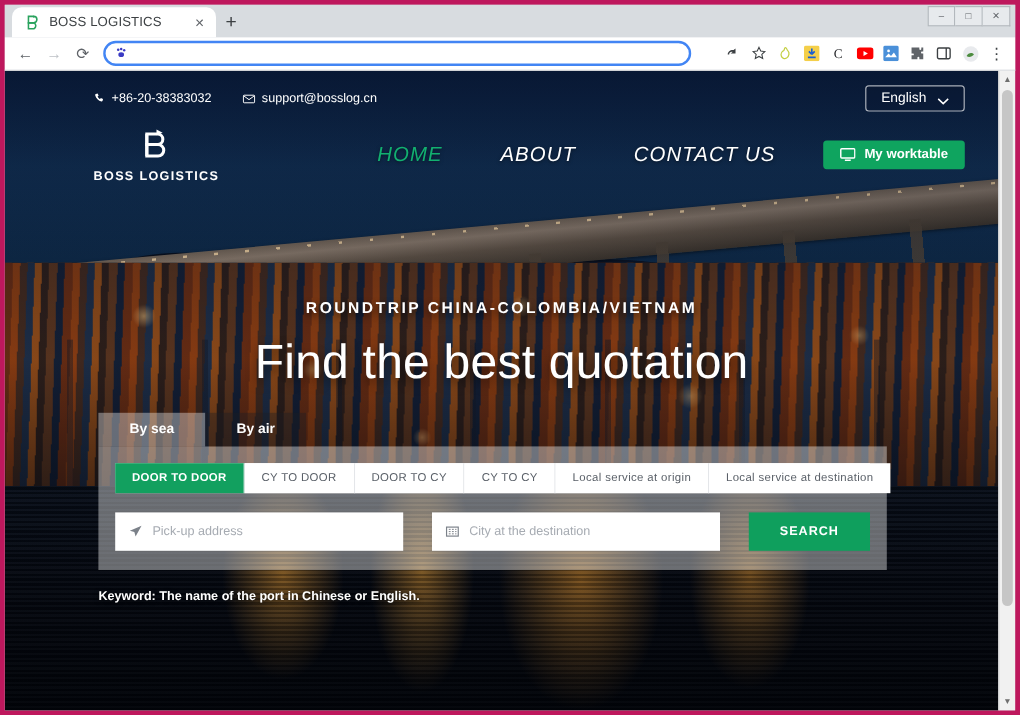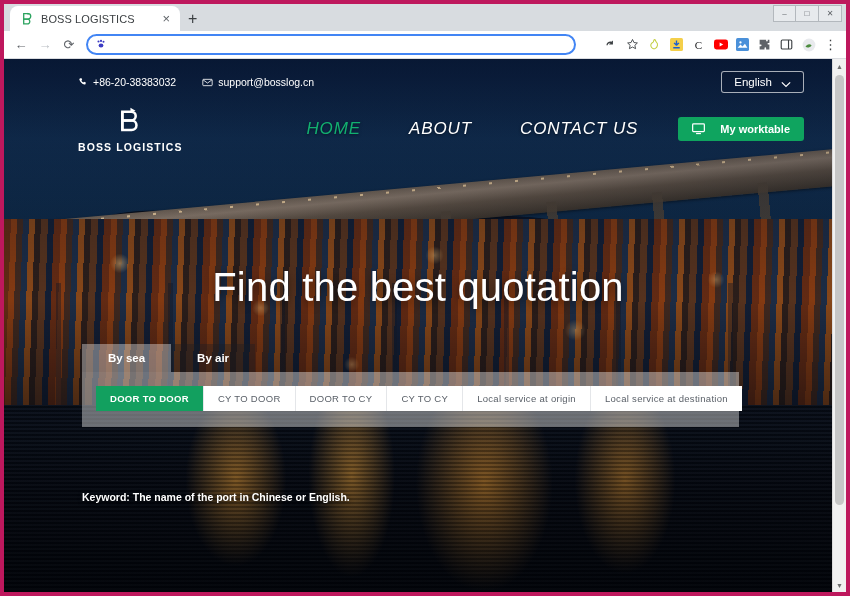--- a/index.html
+++ b/index.html
@@ -237,21 +237,21 @@
     cursor: pointer;
     font-style: italic;
   }
   .nav a.active { color: #12b070; }
   .worktable {
     background: #0fa45f;
     color: #fff;
     font-size: 11px; font-weight: 700;
     padding: 6px 14px;
     border-radius: 3px;
-    display: flex; align-items: center; gap: 15px;
+    display: flex; align-items: center; gap: 7px;
     margin-left: 16px;
     cursor: pointer;
   }
 
   
   .hero-copy {
     position: absolute; top: 190px; left: 0; right: 0;
     text-align: center; color: #fff;
   }
   .kicker {
@@ -521,39 +521,62 @@
               <svg width="13" height="12" viewBox="0 0 16 14">
                 <rect x="0.8" y="0.8" width="14.4" height="9.4" rx="1" fill="none" stroke="#fff" stroke-width="1.5"></rect>
                 <path d="M5 12.6h6" stroke="#fff" stroke-width="1.5"></path>
               </svg>
               <span>My worktable</span>
             </div>
           </nav>
         </div>
 
         <div class="hero-copy">
+          <div class="kicker">ROUNDTRIP CHINA-COLOMBIA/VIETNAM</div>
           <div class="headline">Find the best quotation</div>
         </div>
 
         <div class="search-wrap">
           <div class="mode-tabs">
             <div class="mode-tab active">By sea</div>
             <div class="mode-tab">By air</div>
           </div>
 
           <div class="panel">
             <div class="svc-tabs">
               <div class="svc-tab active">DOOR TO DOOR</div>
               <div class="svc-tab">CY TO DOOR</div>
               <div class="svc-tab">DOOR TO CY</div>
               <div class="svc-tab">CY TO CY</div>
               <div class="svc-tab">Local service at origin</div>
               <div class="svc-tab">Local service at destination</div>
             </div>
 
+            <div class="fields">
+              <div class="field">
+                <span class="fi">
+                  <svg width="12" height="12" viewBox="0 0 16 16">
+                      <path d="M14.6 1.4L1.6 7.1l5 1.4 1.4 5z" fill="#7b8189"></path>
+                    </svg>
+                </span>
+                <input value="" placeholder="Pick-up address" style="">
+              </div>
+
+              <div class="field">
+                <span class="fi">
+                  <svg width="12" height="12" viewBox="0 0 16 16">
+                      <rect x="1.5" y="3" width="13" height="10" fill="none" stroke="#7b8189" stroke-width="1.3"></rect>
+                      <path d="M4 5.5h2M7.5 5.5h2M11 5.5h1.5M4 8h2M7.5 8h2M11 8h1.5M4 10.5h2M7.5 10.5h2M11 10.5h1.5" stroke="#7b8189" stroke-width="1.1"></path>
+                    </svg>
+                </span>
+                <input value="" placeholder="City at the destination" style="">
+              </div>
+
+              <button class="searchbtn">SEARCH</button>
+            </div>
           </div>
         </div>
 
         <div class="keyword">Keyword: The name of the port in Chinese or English.</div>
       </div>
     </div>
 
     <div class="scrollbar">
       <div class="sb-arrow">▲</div>
       <div class="sb-thumb"></div>

